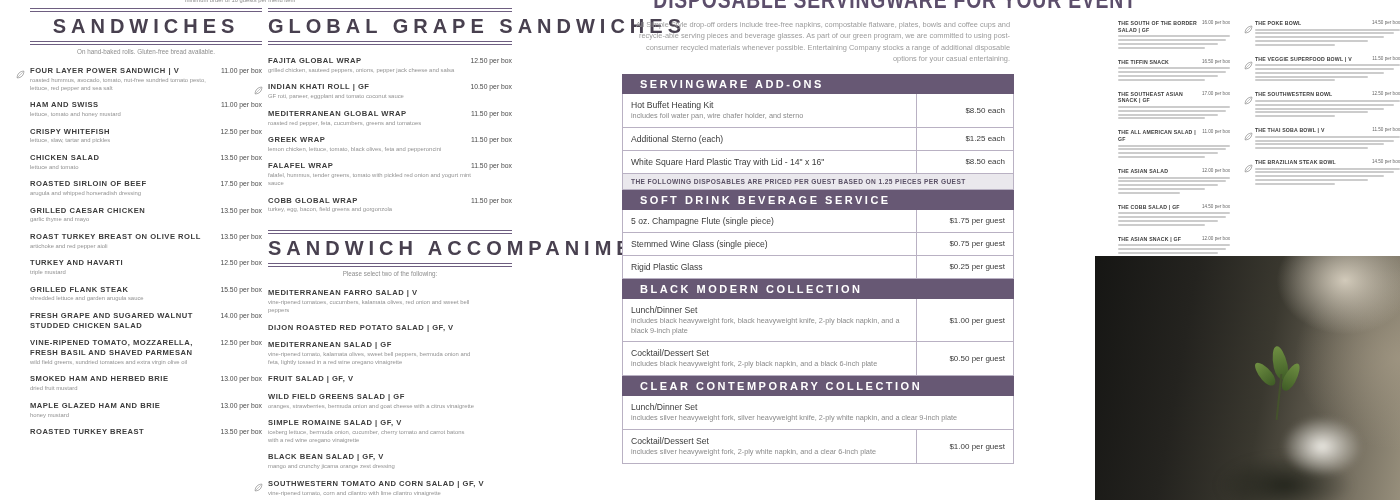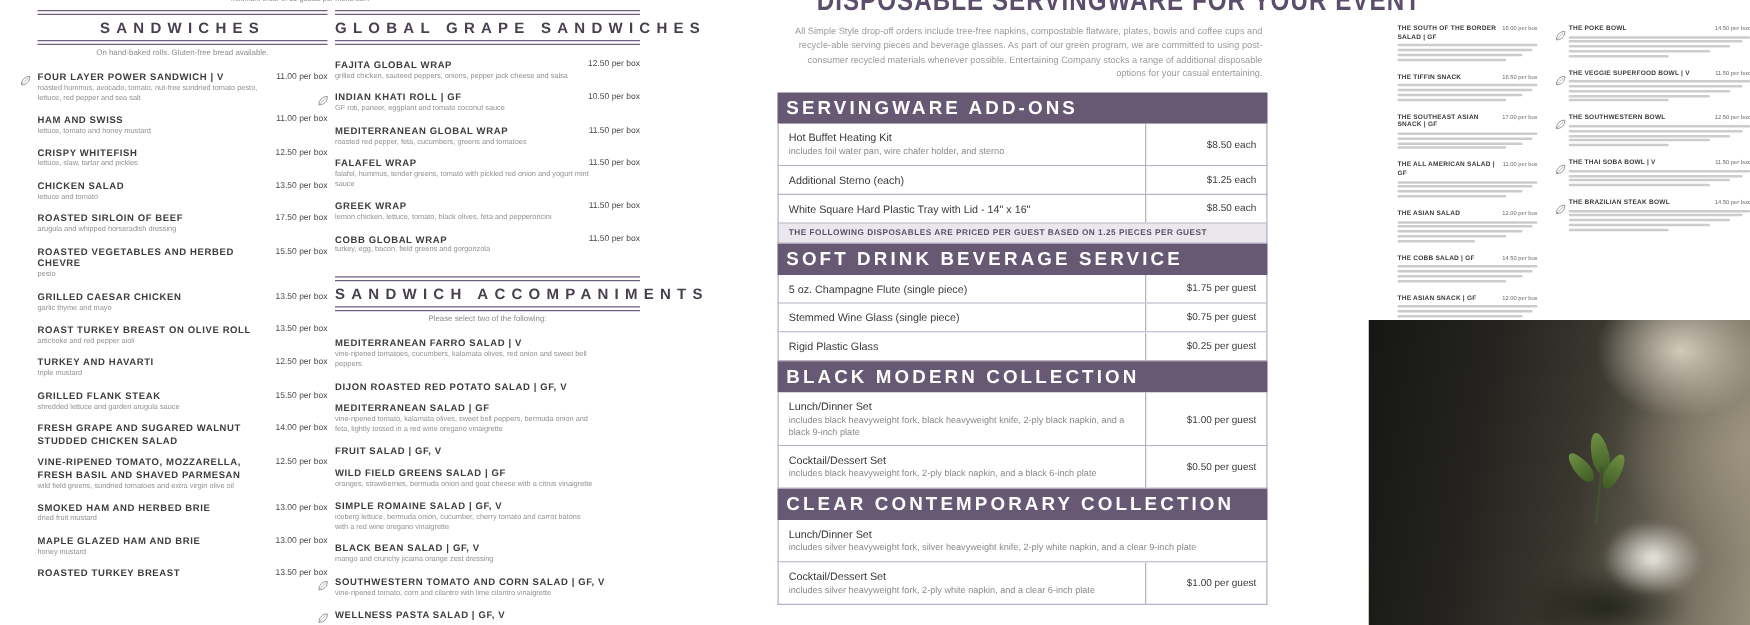--- a/index.html
+++ b/index.html
@@ -9,39 +9,39 @@
   .top-note{position:absolute;left:150px;top:-3px;width:180px;text-align:center;
             font-size:5.8px;color:#8a8a8a;}
 
   
   .col{position:absolute;top:8px;}
   .col1{left:30px;width:232px;}
   .col2{left:268px;width:244px;}
   .sec-head{margin-bottom:11px;}
   .sec-head.mt{margin-top:16px;}
   .double{height:2px;border-top:1px solid #6e5e80;border-bottom:1px solid #6e5e80;}
-  .sec-title{margin:3px 0;text-align:center;font-size:12px;font-weight:bold;
+  .sec-title{margin:3px 0;text-align:center;font-size:20px;font-weight:bold;
              letter-spacing:5px;color:#48404f;white-space:nowrap;}
   .sec-sub{margin-top:3px;text-align:center;font-size:6.3px;color:#8d8d8d;}
 
   .m-item{position:relative;margin-bottom:7.5px;}
   .m-head{display:flex;align-items:flex-start;gap:6px;}
   .m-name{flex:1;font-size:7.6px;font-weight:bold;letter-spacing:0.5px;color:#3c3c3c;line-height:1.3;}
   .m-price{font-size:6.8px;color:#4a4a4a;white-space:nowrap;padding-top:1px;}
   .m-desc{font-size:5.9px;color:#929292;line-height:1.35;margin-top:1px;padding-right:36px;}
   .leaf{position:absolute;left:-14px;top:-1px;}
 
   
   .middle{position:absolute;left:622px;top:0;width:392px;}
   .sw-title{margin:-13px 0 5px;text-align:center;font-size:23px;font-weight:bold;
             letter-spacing:1px;color:#5c4e6b;white-space:nowrap;transform:scaleX(0.84);
             transform-origin:center;}
   .sw-intro{margin:0 4px 9px;text-align:right;font-size:7.4px;line-height:1.55;color:#9b9b9b;}
-  .band{background:#675874;color:#fff;font-size:15px;font-weight:bold;letter-spacing:2.5px;
-        padding:4px 7px;white-space:nowrap;}
+  .band{background:#675874;color:#fff;font-size:11px;font-weight:bold;letter-spacing:2.5px;
+        padding:4px 18px;white-space:nowrap;}
   .sw-row{display:flex;border:1px solid #b9b1c3;border-top:none;background:#fff;}
   .sw-cell{flex:1;padding:6px 8px;}
   .sw-name{font-size:8.6px;color:#3a3a3a;}
   .sw-desc{font-size:7.3px;color:#8a8a8a;line-height:1.35;margin-top:1px;}
   .sw-price{width:80px;border-left:1px solid #b9b1c3;display:flex;align-items:center;
             justify-content:flex-end;padding:4px 8px;font-size:8px;color:#3a3a3a;white-space:nowrap;}
   .note-row{background:#eae8ed;border:1px solid #b9b1c3;border-top:none;font-size:6.6px;
             font-weight:bold;color:#5a5166;letter-spacing:0.4px;padding:4px 8px;}
 
   
@@ -123,27 +123,20 @@
         </div>
         <div class="m-item">
           <div class="m-head">
             <span class="m-name">ROASTED SIRLOIN OF BEEF</span>
             <span class="m-price">17.50 per box</span>
           </div>
           <div class="m-desc">arugula and whipped horseradish dressing</div>
         </div>
         <div class="m-item">
           <div class="m-head">
-            <span class="m-name">ROASTED VEGETABLES AND HERBED CHEVRE</span>
-            <span class="m-price">15.50 per box</span>
-          </div>
-          <div class="m-desc">pesto</div>
-        </div>
-        <div class="m-item">
-          <div class="m-head">
             <span class="m-name">GRILLED CAESAR CHICKEN</span>
             <span class="m-price">13.50 per box</span>
           </div>
           <div class="m-desc">garlic thyme and mayo</div>
         </div>
         <div class="m-item">
           <div class="m-head">
             <span class="m-name">ROAST TURKEY BREAST ON OLIVE ROLL</span>
             <span class="m-price">13.50 per box</span>
           </div>
@@ -226,31 +219,31 @@
         </div>
         <div class="m-item">
           <div class="m-head">
             <span class="m-name">MEDITERRANEAN GLOBAL WRAP</span>
             <span class="m-price">11.50 per box</span>
           </div>
           <div class="m-desc">roasted red pepper, feta, cucumbers, greens and tomatoes</div>
         </div>
         <div class="m-item">
           <div class="m-head">
+            <span class="m-name">GREEK WRAP</span>
+            <span class="m-price">11.50 per box</span>
+          </div>
+          <div class="m-desc">lemon chicken, lettuce, tomato, black olives, feta and pepperoncini</div>
+        </div>
+        <div class="m-item">
+          <div class="m-head">
             <span class="m-name">FALAFEL WRAP</span>
             <span class="m-price">11.50 per box</span>
           </div>
           <div class="m-desc">falafel, hummus, tender greens, tomato with pickled red onion and yogurt mint sauce</div>
-        </div>
-        <div class="m-item">
-          <div class="m-head">
-            <span class="m-name">GREEK WRAP</span>
-            <span class="m-price">11.50 per box</span>
-          </div>
-          <div class="m-desc">lemon chicken, lettuce, tomato, black olives, feta and pepperoncini</div>
         </div>
         <div class="m-item">
           <div class="m-head">
             <span class="m-name">COBB GLOBAL WRAP</span>
             <span class="m-price">11.50 per box</span>
           </div>
           <div class="m-desc">turkey, egg, bacon, field greens and gorgonzola</div>
         </div>
       </div>
 

